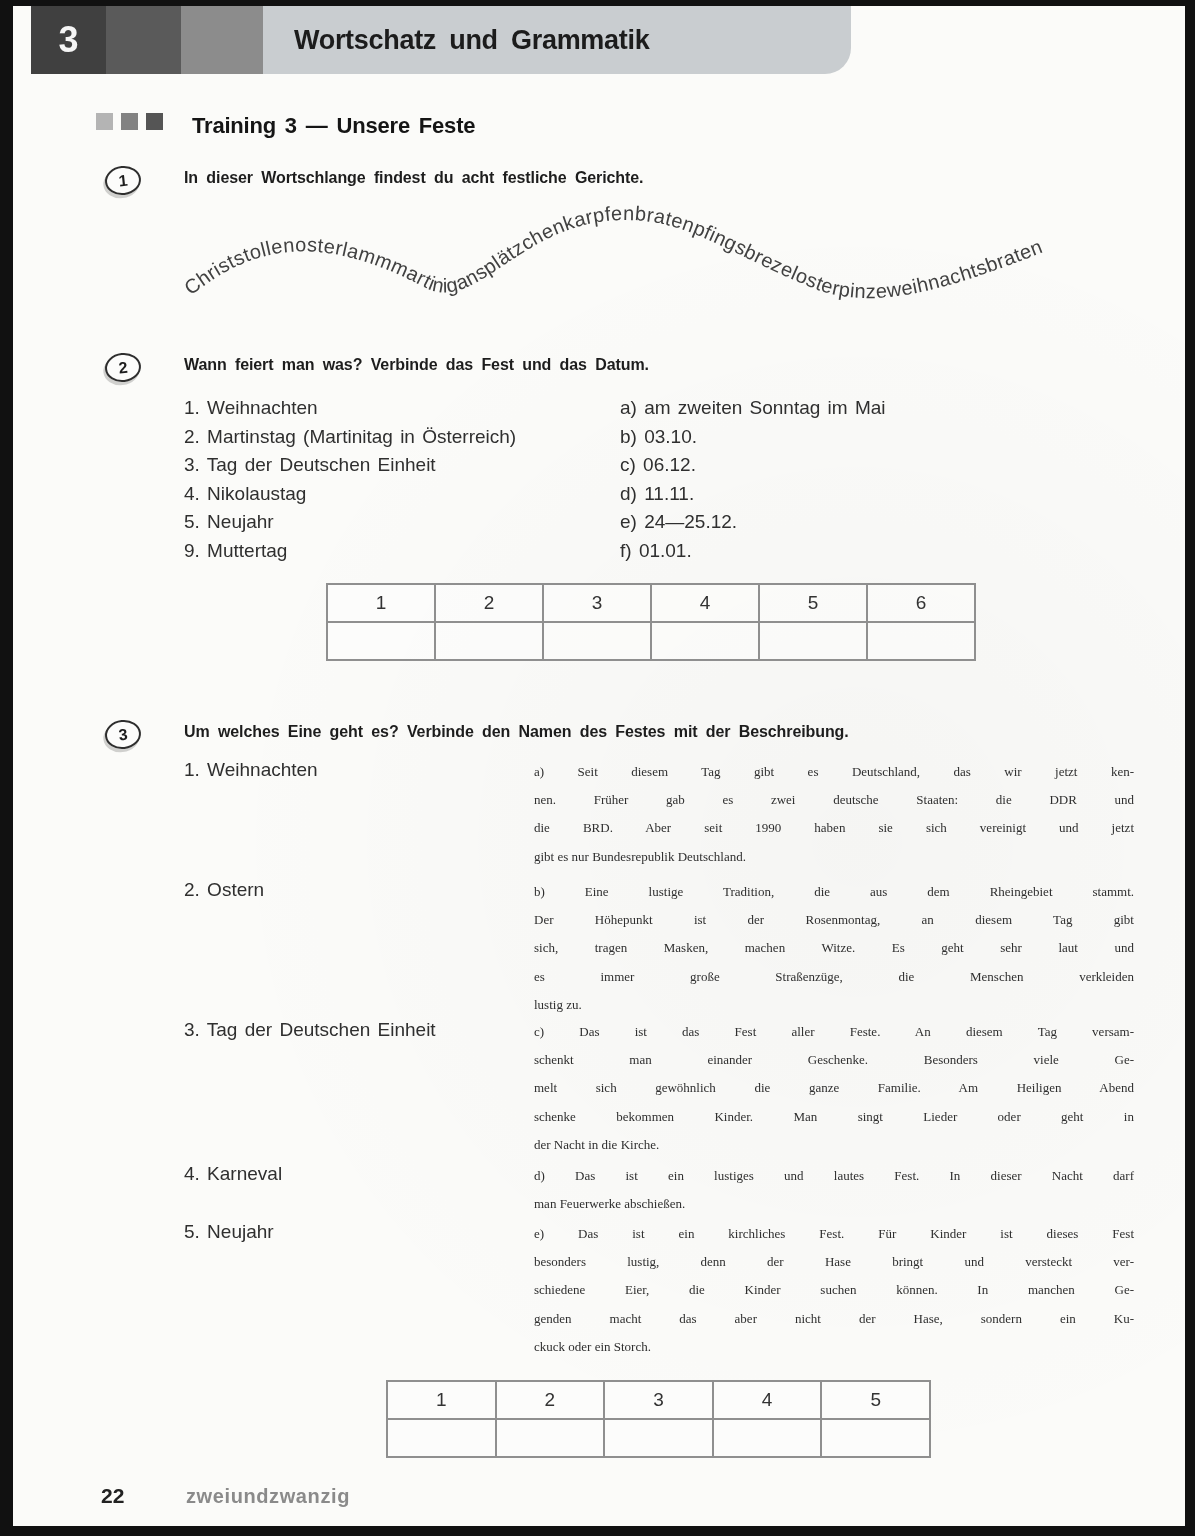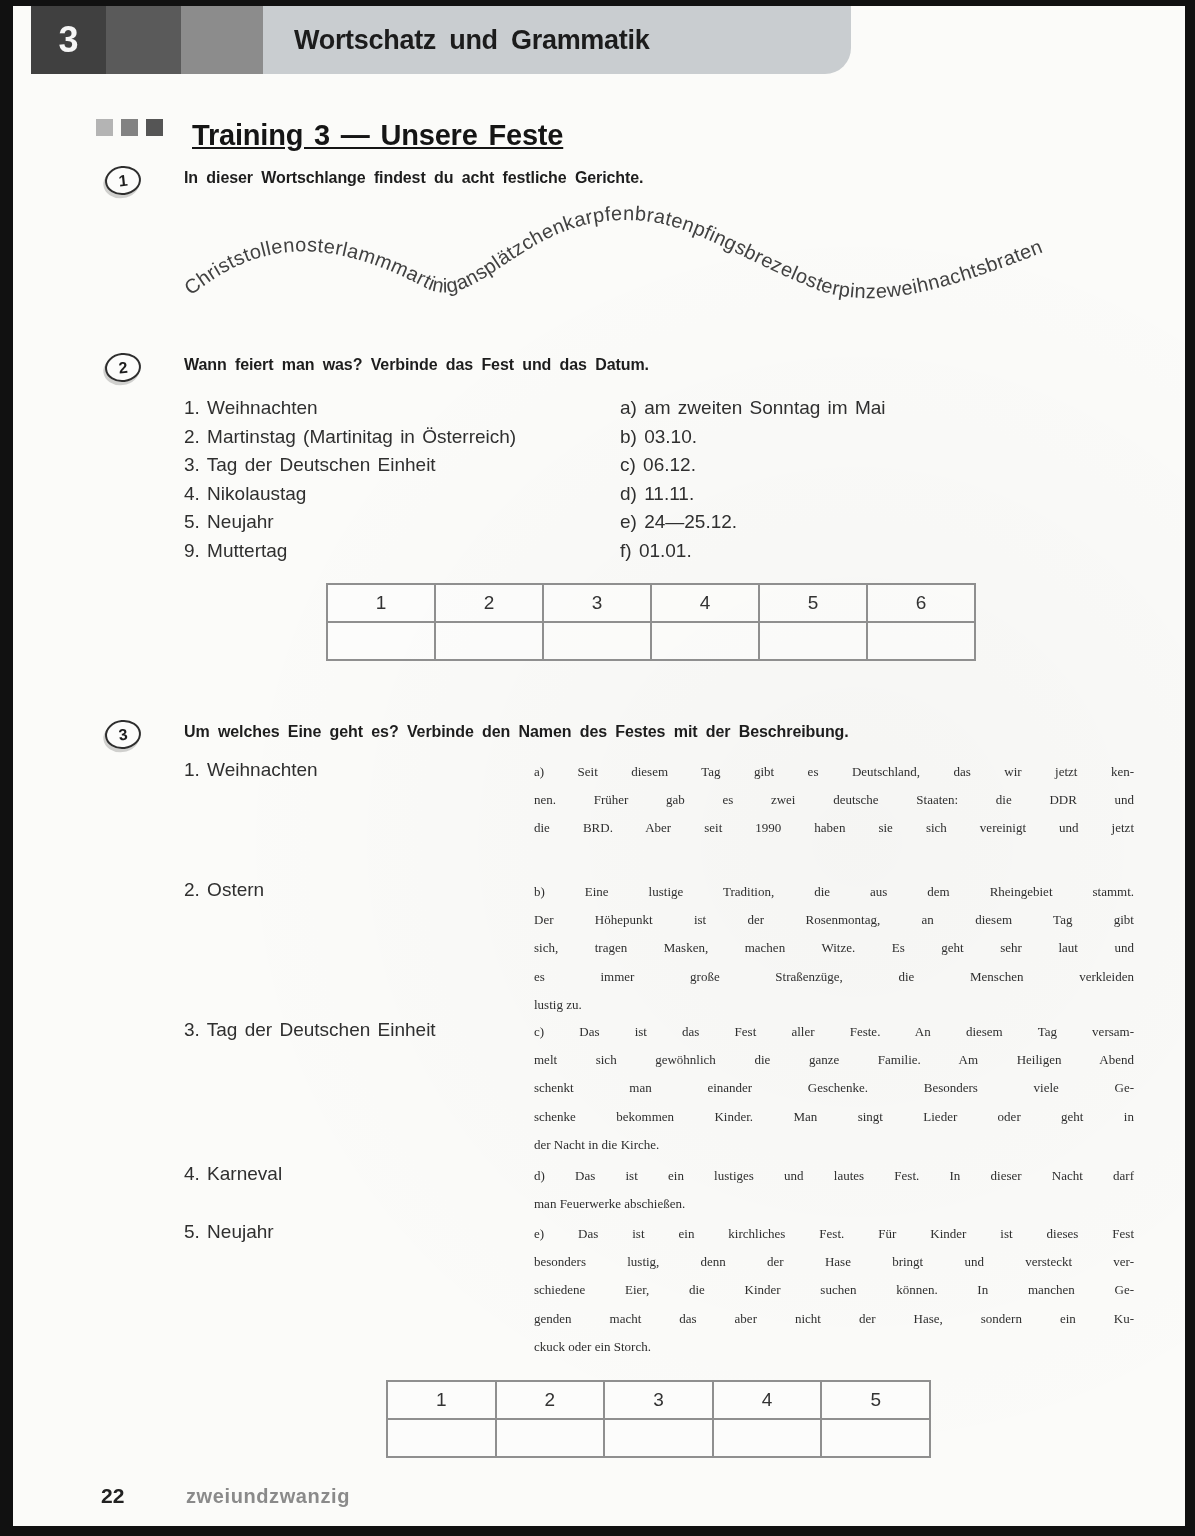--- a/index.html
+++ b/index.html
@@ -25,22 +25,22 @@
   .hbox.b3{width:82px;background:#8c8c8c;}
   .title-bar{width:588px;height:68px;background:#c9cdd0;border-radius:0 0 26px 0;
              display:flex;align-items:center;padding-left:31px;box-sizing:border-box;}
   .title-bar span{font-size:27px;font-weight:bold;color:#1c1c1c;word-spacing:6px;letter-spacing:-0.3px;}
   
   .training-heading{position:absolute;left:83px;top:97px;display:flex;align-items:center;}
   .sq{width:17px;height:17px;display:inline-block;margin-right:8px;}
   .sq1{background:#b4b4b4;}
   .sq2{background:#828282;}
   .sq3{background:#555555;}
-  .training-heading h1{margin:16px 0 0 21px;font-size:29px;font-weight:bold;color:#151515;
-                       letter-spacing:-0.2px;word-spacing:3px;text-decoration:underline;}
+  .training-heading h1{margin:10px 0 0 21px;font-size:22px;font-weight:bold;color:#151515;
+                       letter-spacing:-0.2px;word-spacing:3px;}
   
   .exnum{
     position:absolute;width:36px;height:29px;border:2px solid #2e2e2e;border-radius:50%;
     display:flex;align-items:center;justify-content:center;
     font-size:16px;font-weight:bold;color:#1d1d1d;
     transform:rotate(-6deg);
     box-shadow:-2px 3px 0 rgba(80,80,80,0.25);
     background:#fcfcfb;box-sizing:border-box;
   }
   .prompt{position:absolute;font-size:16px;font-weight:bold;color:#1d1d1d;
@@ -154,34 +154,35 @@
   <div class="fest3" style="left:171px;top:753px;">1. Weihnachten</div>
   <div class="fest3" style="left:171px;top:873px;">2. Ostern</div>
   <div class="fest3" style="left:171px;top:1013px;">3. Tag der Deutschen Einheit</div>
   <div class="fest3" style="left:171px;top:1157px;">4. Karneval</div>
   <div class="fest3" style="left:171px;top:1215px;">5. Neujahr</div>
 
   <div class="desc" style="left:521px;top:752px;">
     <div class="dline">a) Seit diesem Tag gibt es Deutschland, das wir jetzt ken-</div>
     <div class="dline">nen. Früher gab es zwei deutsche Staaten: die DDR und</div>
     <div class="dline">die BRD. Aber seit 1990 haben sie sich vereinigt und jetzt</div>
+    <div class="dline last">gibt es nur Bundesrepublik Deutschland.</div>
   </div>
 
   <div class="desc" style="left:521px;top:872px;">
     <div class="dline">b) Eine lustige Tradition, die aus dem Rheingebiet stammt.</div>
     <div class="dline">Der Höhepunkt ist der Rosenmontag, an diesem Tag gibt</div>
     <div class="dline">sich, tragen Masken, machen Witze. Es geht sehr laut und</div>
     <div class="dline">es immer große Straßenzüge, die Menschen verkleiden</div>
     <div class="dline last">lustig zu.</div>
   </div>
 
   <div class="desc" style="left:521px;top:1012px;">
     <div class="dline">c) Das ist das Fest aller Feste. An diesem Tag versam-</div>
+    <div class="dline">schenkt man einander Geschenke. Besonders viele Ge-</div>
     <div class="dline">melt sich gewöhnlich die ganze Familie. Am Heiligen Abend</div>
-    <div class="dline">schenkt man einander Geschenke. Besonders viele Ge-</div>
     <div class="dline">schenke bekommen Kinder. Man singt Lieder oder geht in</div>
     <div class="dline last">der Nacht in die Kirche.</div>
   </div>
 
   <div class="desc" style="left:521px;top:1156px;">
     <div class="dline">d) Das ist ein lustiges und lautes Fest. In dieser Nacht darf</div>
     <div class="dline last">man Feuerwerke abschießen.</div>
   </div>
 
   <div class="desc" style="left:521px;top:1214px;">

